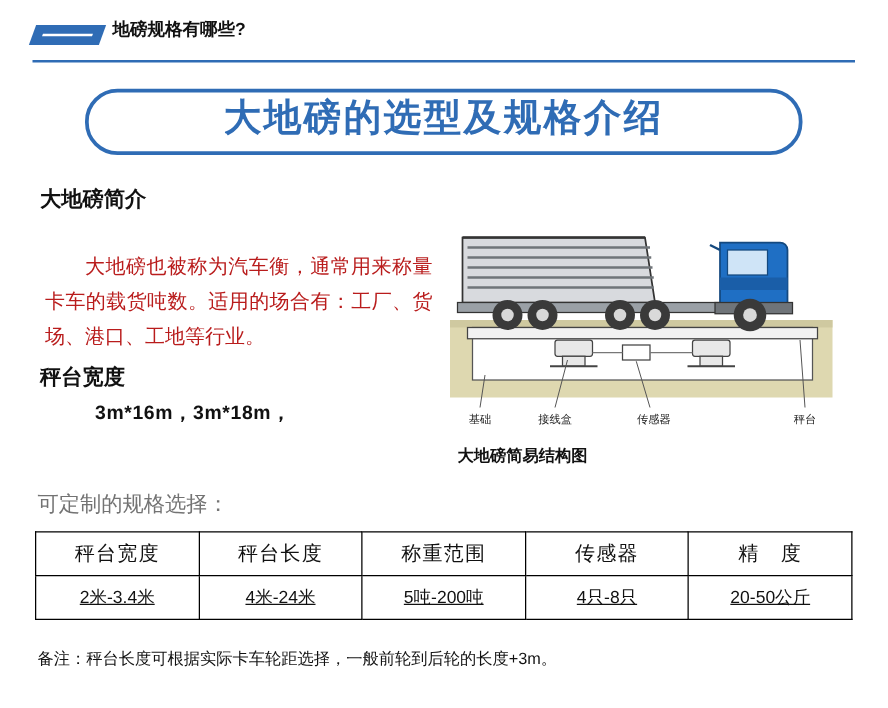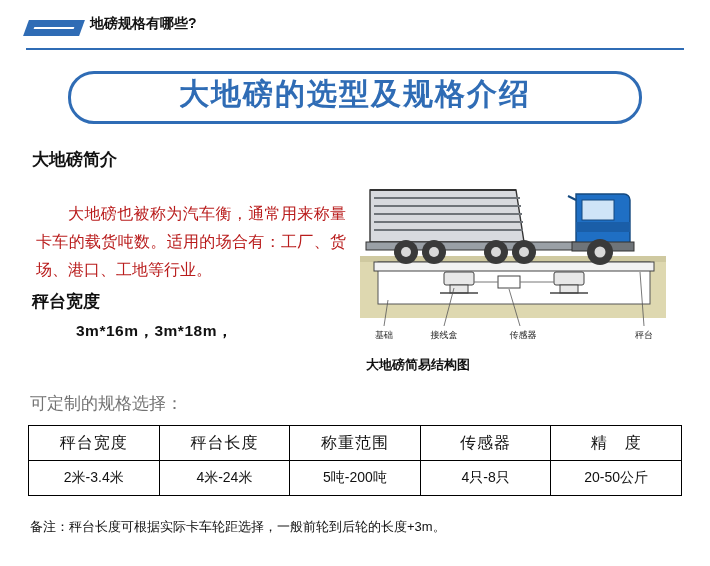--- a/index.html
+++ b/index.html
@@ -161,20 +161,21 @@
     vertical-align: middle;
     font-size: 15px;
     color: #111111;
   }
   .spec-table tr.head td {
     font-size: 16px;
     letter-spacing: 1px;
   }
   .spec-table tr.vals td {
     font-size: 14px;
+    text-decoration: underline;
   }
 
   .note {
     position: absolute;
     left: 30px;
     top: 518px;
     font-size: 13px;
     color: #111111;
   }
 </style>

